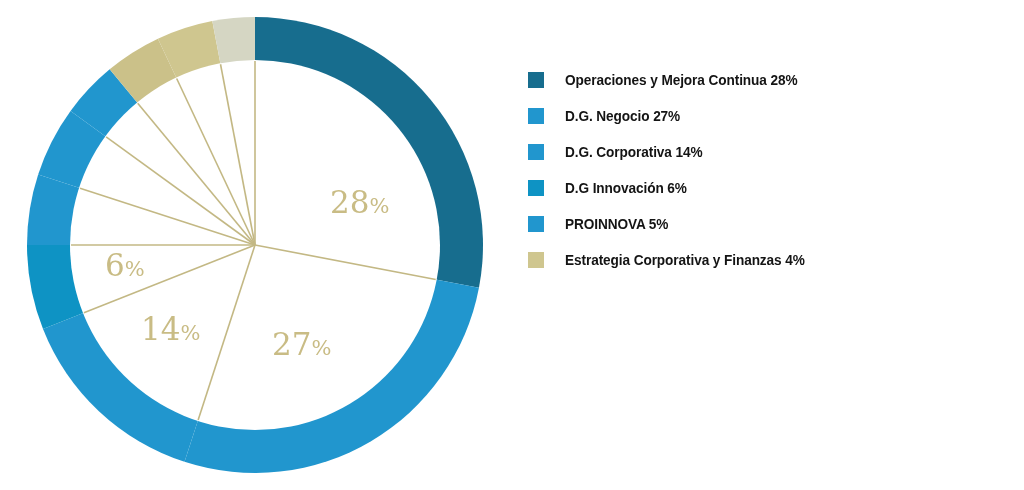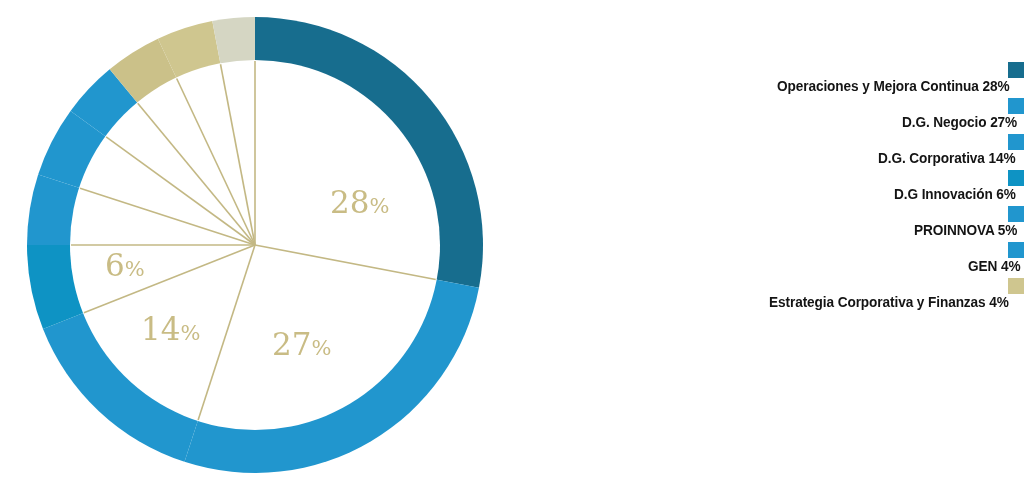--- a/index.html
+++ b/index.html
@@ -50,23 +50,22 @@
 
   
   #legend {
     position: absolute;
     left: 528px;
     top: 62px;
     width: 496px;
   }
   .legend-row {
     display: flex;
-    align-items: flex-end;
+    align-items: center;
     height: 36px;
-    flex-direction: column;
   }
   .legend-swatch {
     width: 16px;
     height: 16px;
     flex: 0 0 16px;
     display: block;
   }
   .legend-label {
     margin-left: 21px;
     font-family: "Liberation Sans", "DejaVu Sans", sans-serif;
@@ -139,22 +138,18 @@
       </div>
       <div class="legend-row">
         <span class="legend-swatch" style="background: rgb(14, 147, 196);"></span>
         <span class="legend-label">D.G Innovación 6%</span>
       </div>
       <div class="legend-row">
         <span class="legend-swatch" style="background: rgb(33, 150, 206);"></span>
         <span class="legend-label">PROINNOVA 5%</span>
       </div>
       <div class="legend-row">
-        <span class="legend-swatch" style="background: rgb(33, 150, 206);"></span>
-        <span class="legend-label">GEN 4%</span>
-      </div>
-      <div class="legend-row">
         <span class="legend-swatch" style="background: rgb(207, 198, 143);"></span>
         <span class="legend-label">Estrategia Corporativa y Finanzas 4%</span>
       </div>
     </div>
 
 </div>
 
 </body></html>

